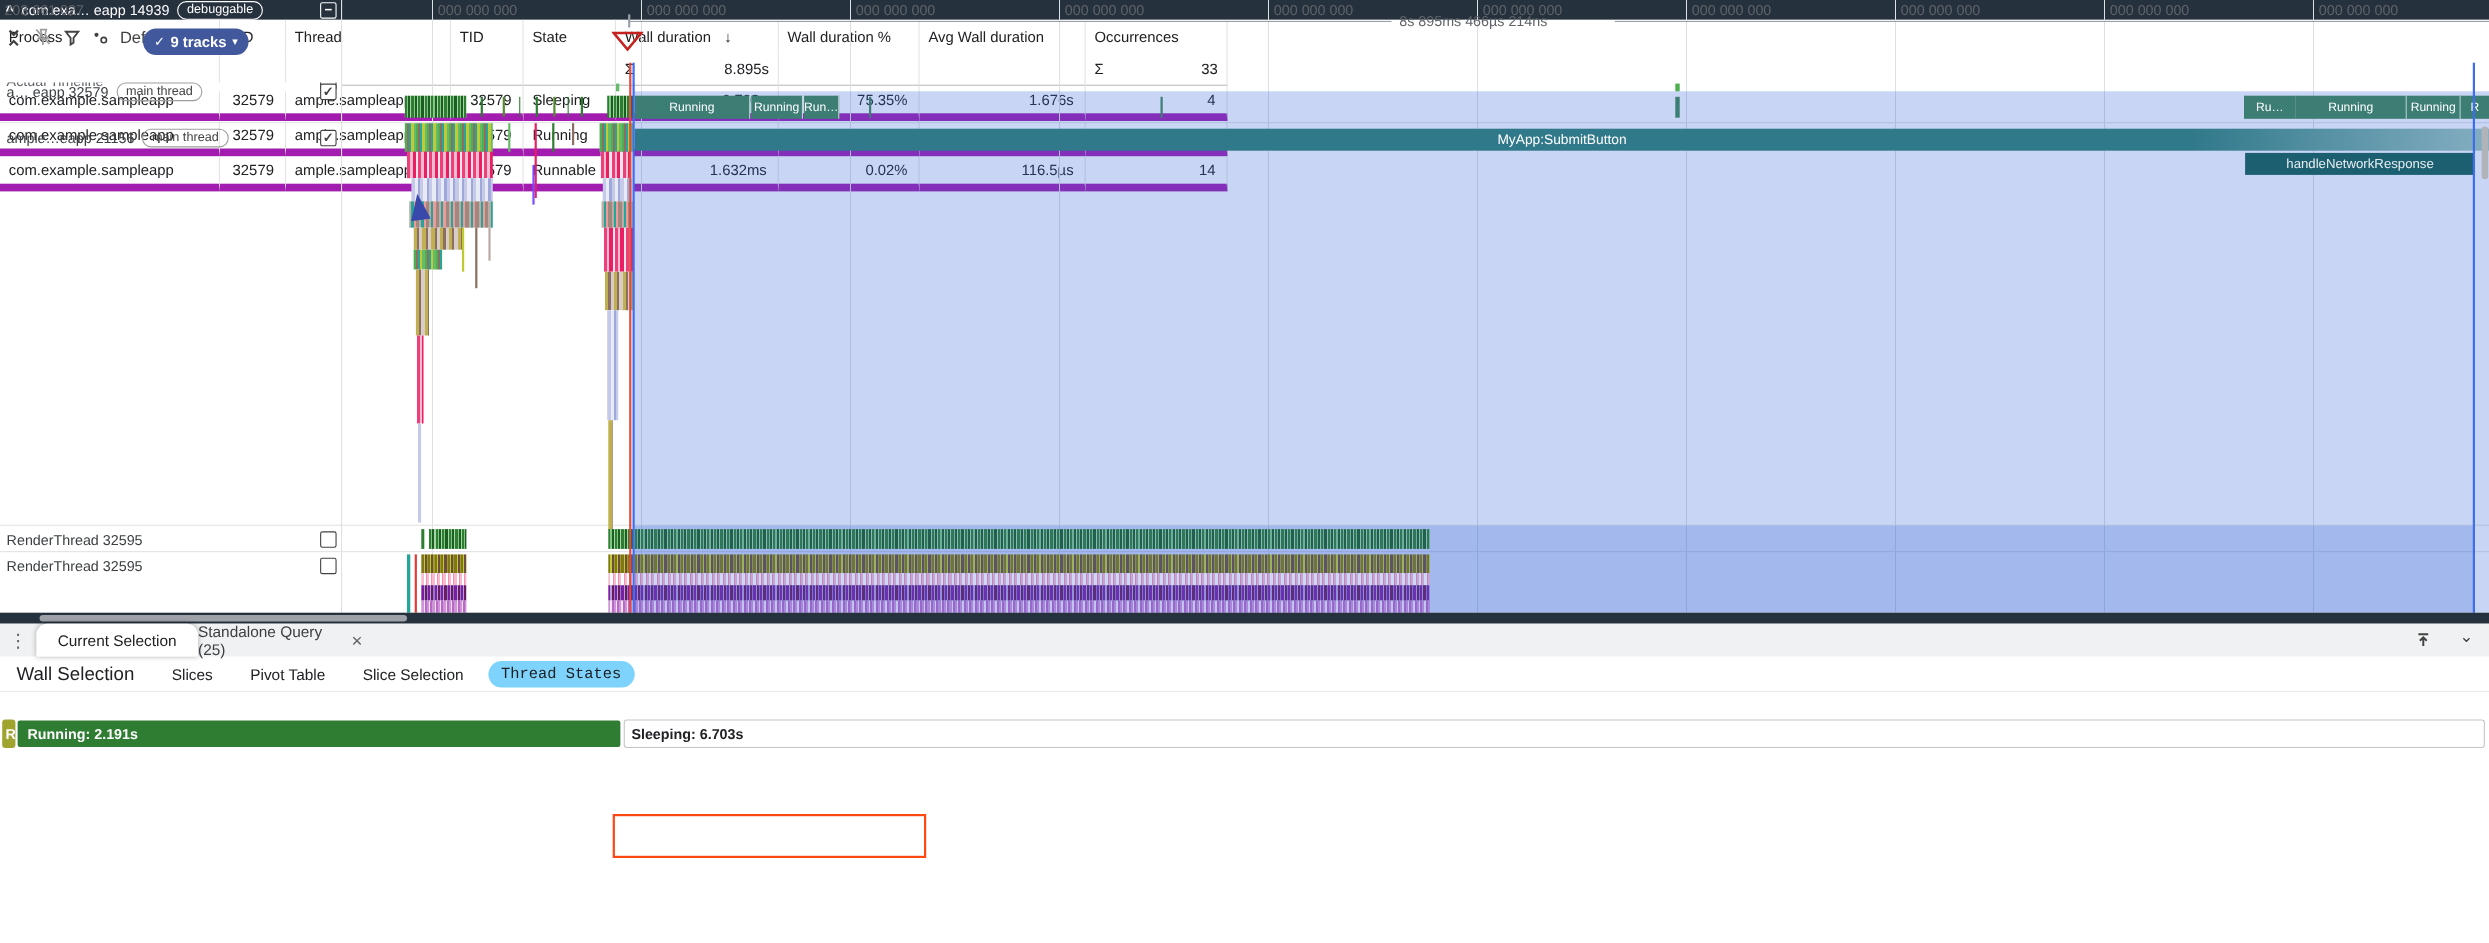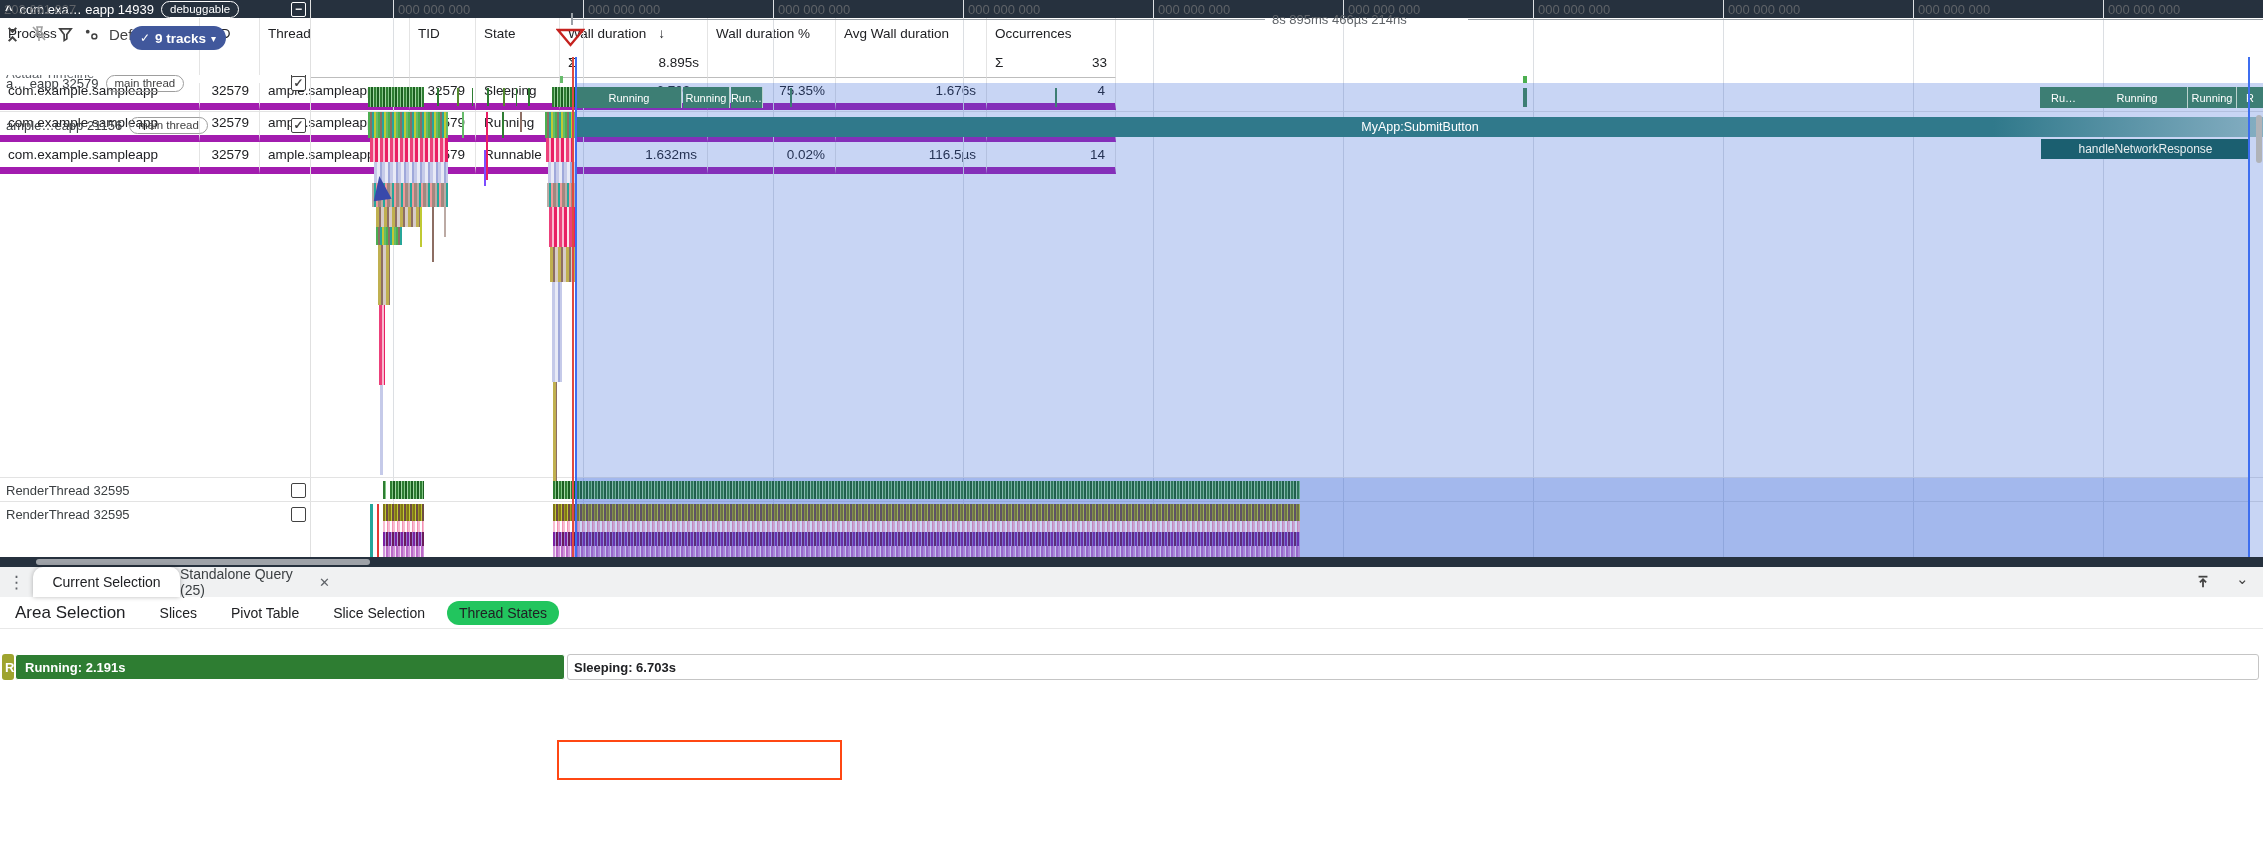--- a/index.html
+++ b/index.html
@@ -41,21 +41,21 @@
   .dark-strip{left:0;top:557px;width:2263px;height:10px;background:#26313e;}
   .tabstrip{left:0;top:567px;width:2263px;height:30px;background:#f0f1f2;}
   .tab-active{left:33px;top:567px;width:147px;height:30px;background:#fff;border-radius:10px 10px 0 0;
      box-shadow:0 0 5px rgba(0,0,0,0.28);display:flex;align-items:center;justify-content:center;
      font-size:14px;color:#202124;z-index:3;}
   .tab-inactive{left:180px;top:567px;width:150px;height:30px;display:flex;align-items:center;
      justify-content:center;gap:9px;font-size:14px;color:#3c4043;z-index:2;}
   .arearow{left:0;top:597px;width:2263px;height:32px;background:#fff;border-bottom:1px solid #e8e8e8;
      display:flex;align-items:center;box-sizing:border-box;}
   .subtab{font-size:14px;color:#202124;padding:4px 12px;border-radius:14px;white-space:nowrap;}
-  .subtab.active{background:#22c55e;}
+  .subtab.active{background:#7dd3fc;font-family:Liberation Mono, monospace;}
   .sumseg{top:654px;height:26px;display:flex;align-items:center;font-size:13px;font-weight:bold;
      overflow:hidden;white-space:nowrap;box-sizing:border-box;border-radius:3px;}
   .table{left:0;top:682px;display:grid;
      grid-template-columns:200px 60px 150px 66px 84px 148px 128px 151px 129px;
      grid-template-rows:30px 30px 32px 32px 32px;font-size:13.5px;color:#202124;background:#fff;}
   .cell{border-right:1px solid #e4e4e4;padding:0 8px;display:flex;align-items:center;overflow:hidden;}
   .cell.num{justify-content:flex-end;padding-right:10px;}
   .cell.sig{justify-content:space-between;}
   .sigline{border-bottom:1px solid #bdbdbd;}
   .rowline{border-bottom:7px solid #a21caf;}
@@ -249,21 +249,21 @@
 </div>
 <div class="abs icon-btn" style="left:2190px;top:569px;width:26px;height:26px;z-index:3;">
   <svg width="16" height="16" viewBox="0 0 18 18">
       <line x1="4" y1="3" x2="14" y2="3" stroke="#424242" stroke-width="2"></line>
       <path d="M9 15 V7 M5.5 9.5 L9 6 L12.5 9.5" fill="none" stroke="#424242" stroke-width="2"></path>
     </svg>
 </div>
 <div class="abs" style="left:2236px;top:570px;font-size:15px;color:#424242;z-index:3;">⌄</div>
 
 <div class="abs arearow">
-  <span style="font-size:17px;font-weight:500;margin-left:15px;">Area Selection</span>
+  <span style="font-size:17px;font-weight:500;margin-left:15px;">Wall Selection</span>
   <span class="subtab" style="margin-left:22px;">Slices</span>
   <span class="subtab" style="margin-left:10px;">Pivot Table</span>
   <span class="subtab" style="margin-left:10px;">Slice Selection</span>
   <span class="subtab active" style="margin-left:10px;">Thread States</span>
 </div>
 
 <div class="abs sumseg" style="left:2px;width:12px;background:#9fa42f;color:#fff;padding-left:3px;">
   <span>R</span>
 </div>
 <div class="abs sumseg" style="left:15px;width:550px;background:#2e7d32;color:#fff;padding-left:9px;border:1px solid #fff;">

